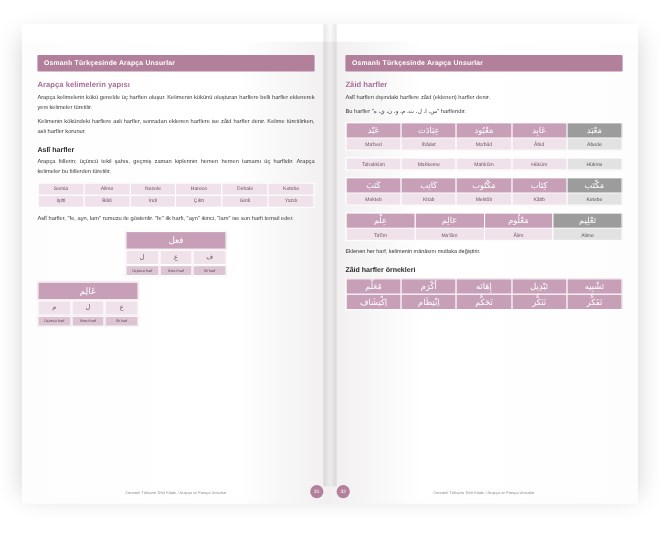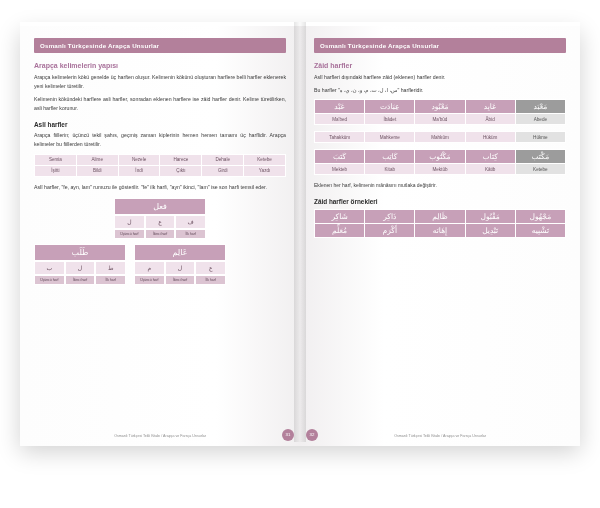--- a/index.html
+++ b/index.html
@@ -10,21 +10,21 @@
   }
   .stage{position:relative;width:600px;height:508px;background:#fff;}
 
   
   .book{
     position:absolute;left:20px;top:22px;width:560px;height:420px;
     background:#ffffff;
     box-shadow:0 10px 22px rgba(0,0,0,0.18);
   }
   .page{
-    position:absolute;top:4px;height:420px;width:280px;background:#fefefe;
+    position:absolute;top:16px;height:420px;width:280px;background:#fefefe;
     overflow:hidden;
   }
   .page.left{left:0;border-right:1px solid #e2e2e2;
     background:linear-gradient(to right,#fdfdfd 0%,#ffffff 70%,#f1eff0 100%);}
   .page.right{left:280px;
     background:linear-gradient(to left,#fdfdfd 0%,#ffffff 70%,#f1eff0 100%);}
   .gutter{
     position:absolute;left:274px;top:0;width:12px;height:420px;
     background:linear-gradient(to right,rgba(0,0,0,0.10),rgba(0,0,0,0.02),rgba(0,0,0,0.10));
   }
@@ -147,33 +147,20 @@
             <div>ف</div>
           </div>
           <div class="caps">
             <div>Üçüncü harf</div>
             <div>İkinci harf</div>
             <div>İlk harf</div>
           </div>
         </div>
 
         <div class="boxrow">
-          <div class="box">
-            <div class="word">طَلَب</div>
-            <div class="letters">
-              <div>ب</div>
-              <div>ل</div>
-              <div>ط</div>
-            </div>
-            <div class="caps">
-              <div>Üçüncü harf</div>
-              <div>İkinci harf</div>
-              <div>İlk harf</div>
-            </div>
-          </div>
           <div class="box">
             <div class="word">عَالِم</div>
             <div class="letters">
               <div>م</div>
               <div>ل</div>
               <div>ع</div>
             </div>
             <div class="caps">
               <div>Üçüncü harf</div>
               <div>İkinci harf</div>
@@ -238,40 +225,56 @@
           <tr>
             <td class="lat">Mekteb</td>
             <td class="lat">Kitab</td>
             <td class="lat">Mektûb</td>
             <td class="lat">Kâtib</td>
             <td class="lat alt">Ketebe</td>
           </tr>
         </tbody>
           </table>
 
+        <table class="g">
+          <tbody>
+              <tr>
+            <td class="ar">عِلْم</td>
+            <td class="ar">عَالِم</td>
+            <td class="ar">مَعْلُوم</td>
+            <td class="ar alt">تَعْلِيم</td>
+          </tr>
+          <tr>
+            <td class="lat">Ta'lîm</td>
+            <td class="lat">Ma'lûm</td>
+            <td class="lat">Âlim</td>
+            <td class="lat alt">Alime</td>
+          </tr>
+        </tbody>
+          </table>
 
         <p class="note">Eklenen her harf, kelimenin mânâsını mutlaka değiştirir.</p>
         <h3 class="sub">Zâid harfler örnekleri</h3>
 
         <table class="g">
           <tbody>
-              <tr>
-            <td class="ar">شَاكِر</td>
-            <td class="ar">ذَاكِر</td>
-            <td class="ar">ظَالِم</td>
-            <td class="ar">مَقْبُول</td>
-            <td class="ar">مَجْهُول</td>
-          </tr>
           <tr>
             <td class="ar">مُعَلِّم</td>
             <td class="ar">أَكْرَم</td>
             <td class="ar">إِهَانَه</td>
             <td class="ar">تَبْدِيل</td>
             <td class="ar">تَشْبِيه</td>
           </tr>
+          <tr>
+            <td class="ar">اِكْتِشَاف</td>
+            <td class="ar">اِنْتِظَام</td>
+            <td class="ar">تَحَكُّم</td>
+            <td class="ar">تَنَكُّر</td>
+            <td class="ar">تَفَكُّر</td>
+          </tr>
         </tbody>
           </table>
       </div>
 
       <div class="foot">Osmanlı Türkçesi Tekli Kitabı / Arapça ve Farsça Unsurlar</div>
       <div class="pgnum r">32</div>
     </div>
 
     <div class="gutter"></div>
   </div>

